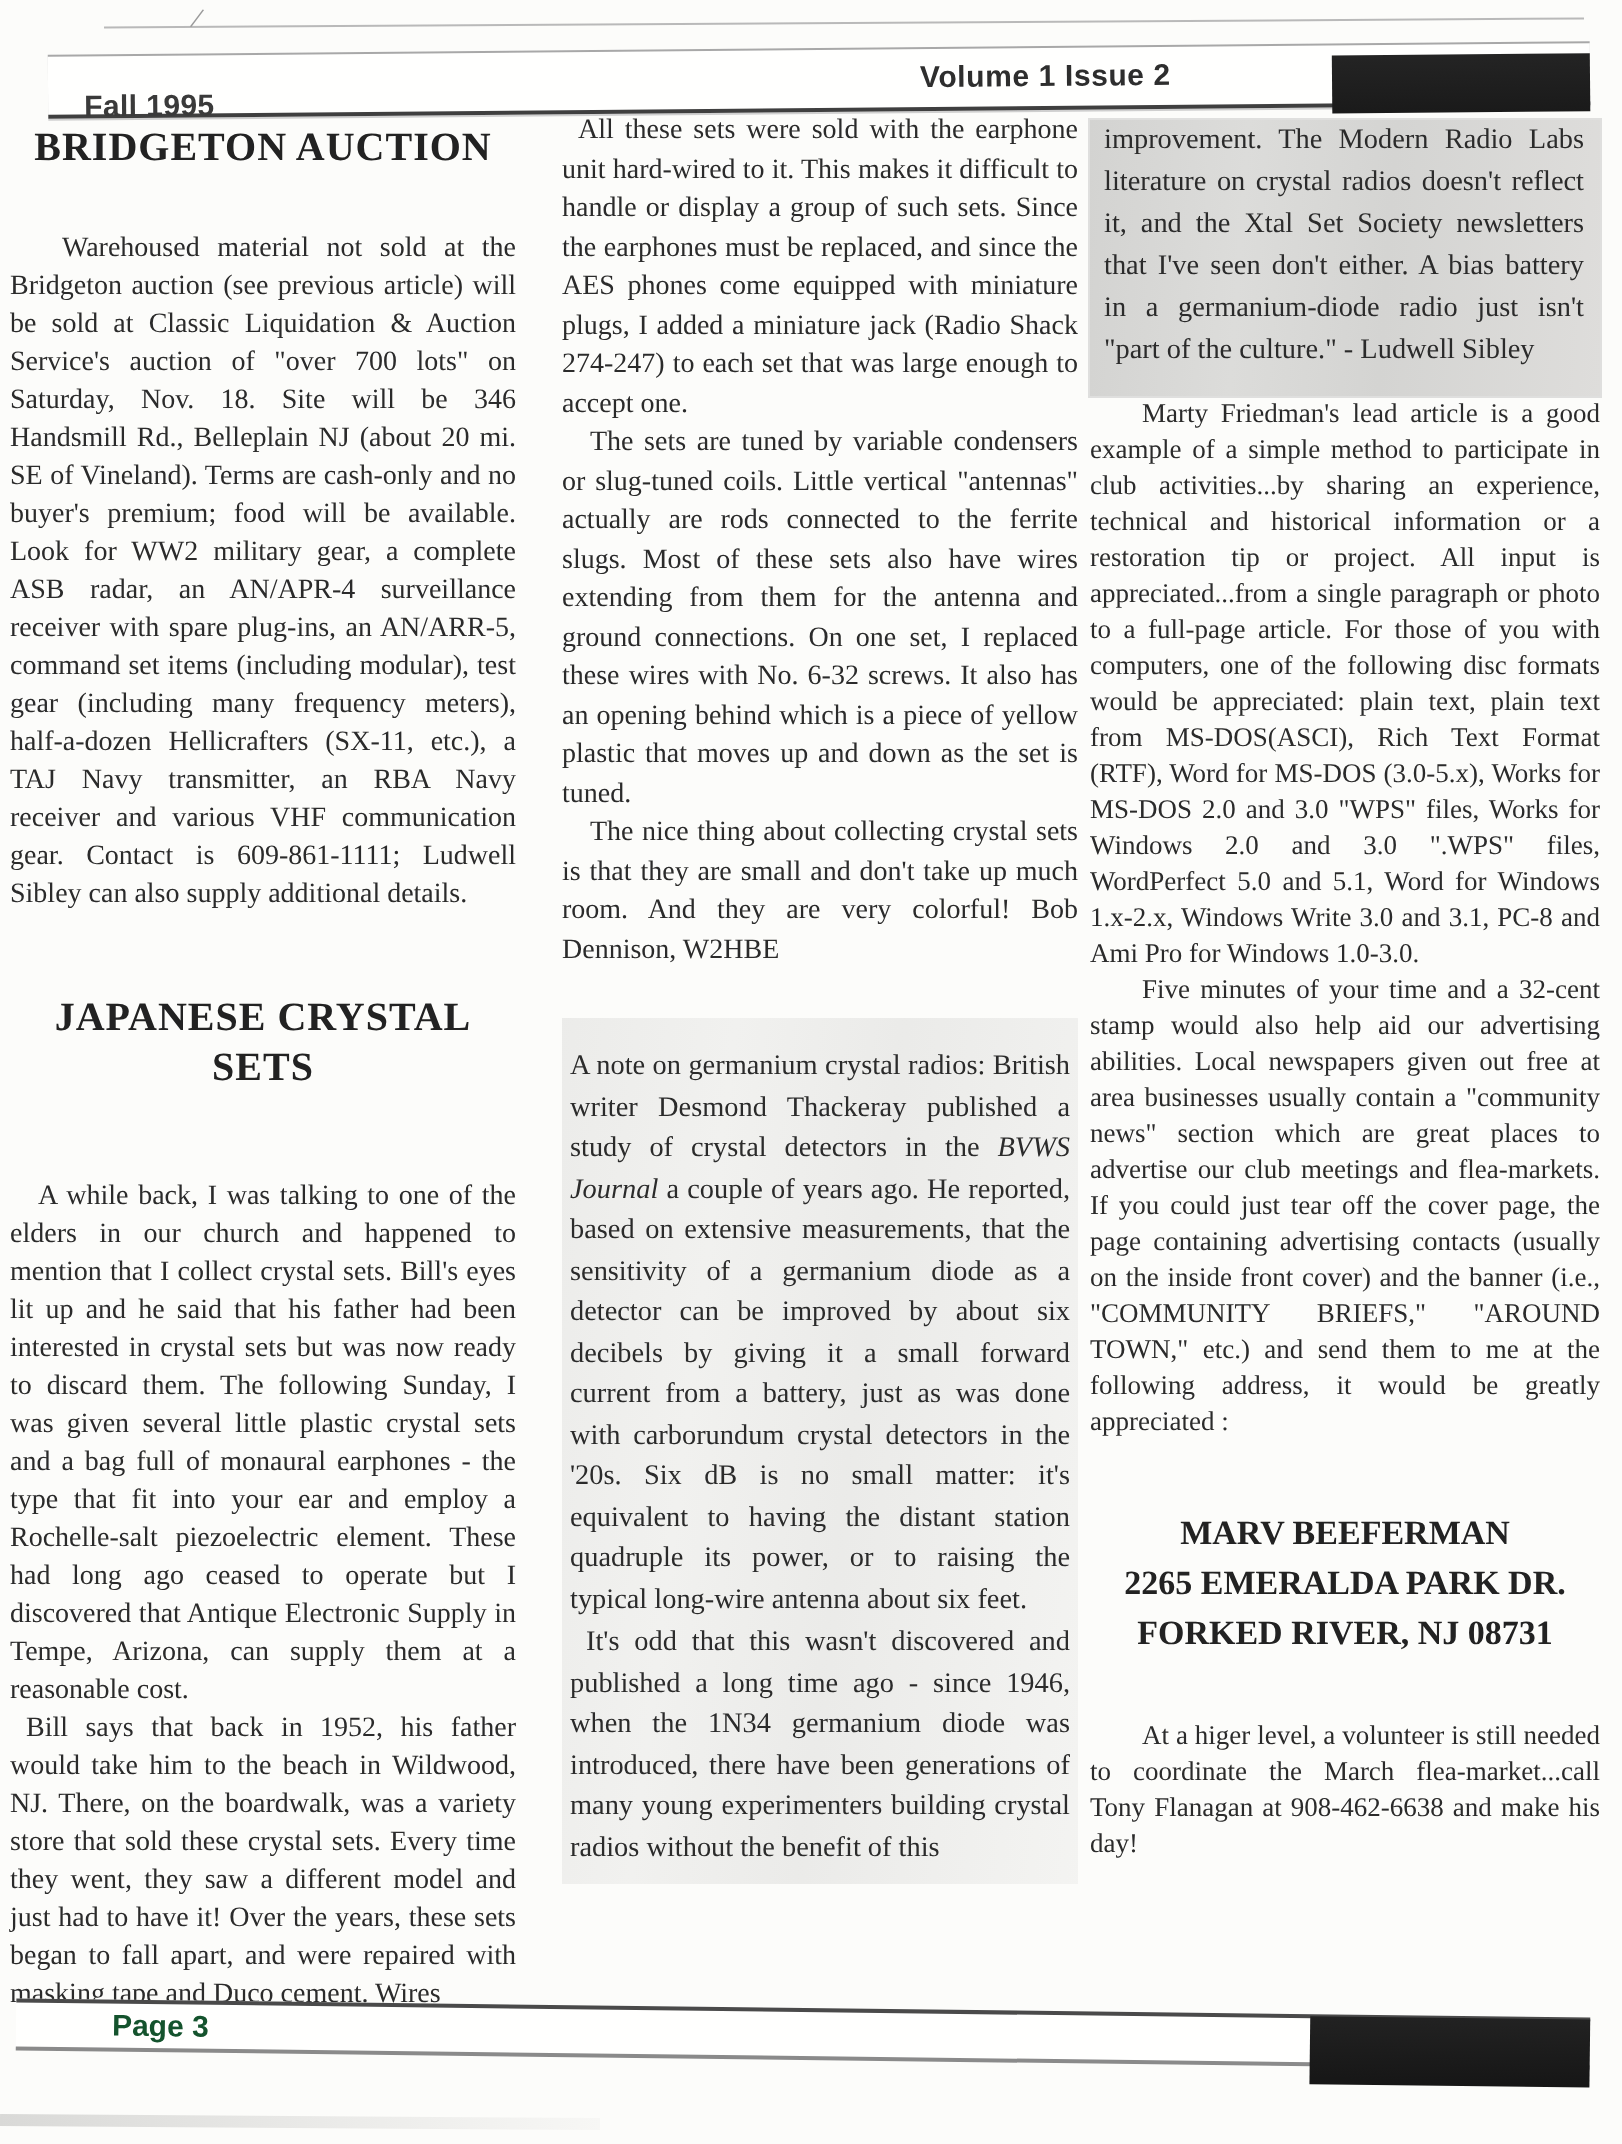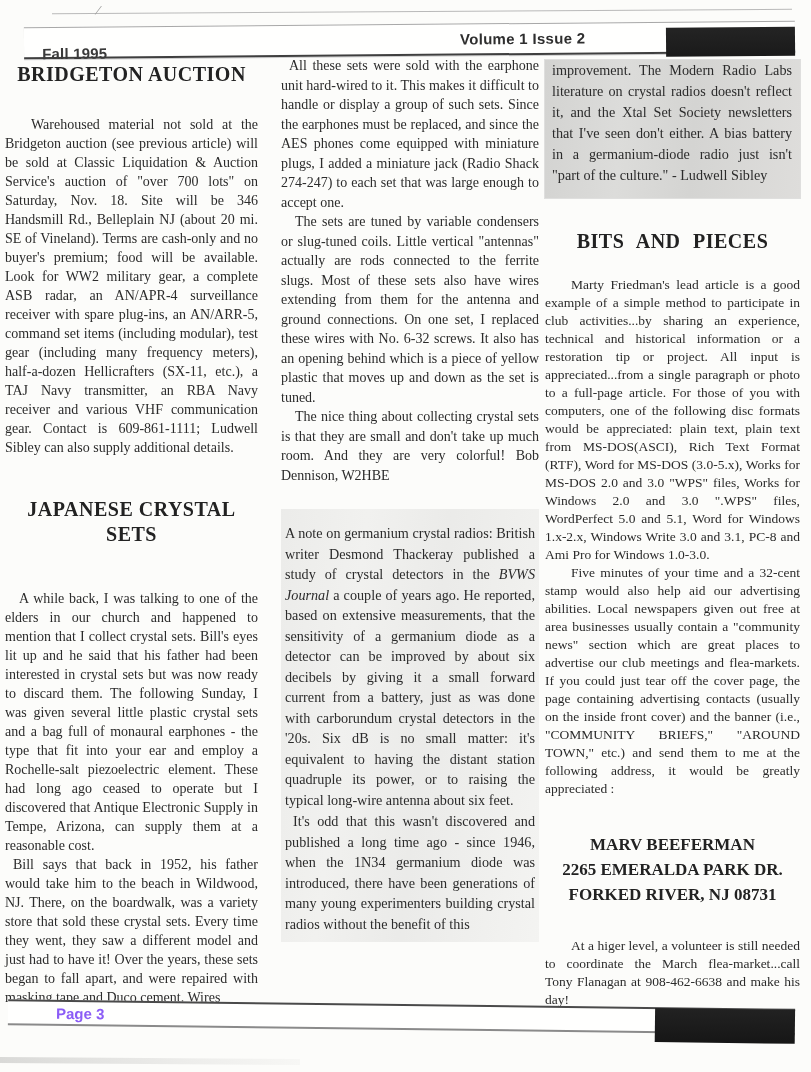--- a/index.html
+++ b/index.html
@@ -47,21 +47,21 @@
   .footer-band{
     position:absolute;left:8px;top:1004px;width:787px;height:22px;
     background:#fffffe;
     border-top:2px solid #4a4a4a;
     border-bottom:2px solid #8a8a8a;
     transform:rotate(0.7deg);
   }
   .page-number{
     position:absolute;left:48px;top:3px;
     font-family:"Liberation Sans",sans-serif;font-weight:bold;
-    font-size:15px;color:#8b5cf6;
+    font-size:15px;color:#14532d;
   }
   .footer-black-block{
     position:absolute;right:0;top:-1px;width:140px;height:34px;
     background:linear-gradient(180deg,#222,#161616);
   }
   .bottom-smudge{
     position:absolute;left:0;top:1058px;width:300px;height:6px;
     background:linear-gradient(90deg,#d9d9d7,#ececea 60%,#f7f7f5);
     transform:rotate(0.4deg);
   }
@@ -148,21 +148,20 @@
 
     <div class="note-block">
       <p><span>A note on germanium crystal radios: British writer Desmond Thackeray published a study of crystal detectors in the </span><span class="italic">BVWS Journal</span><span> a couple of years ago.  He reported, based on extensive measurements, that the sensitivity of a germanium diode as a detector can be improved by about six decibels by giving it a small forward current from a battery, just as was done with carborundum crystal detectors in the '20s.  Six dB is no small matter:  it's equivalent to having the distant station quadruple its power, or to raising the typical long-wire antenna about six feet.</span></p>
       <p class="ind8">It's odd that this wasn't discovered and published a long time ago - since 1946, when the 1N34 germanium diode was introduced, there have been generations of many young experimenters building crystal radios without the benefit of this</p>
     </div>
   </div>
 
   <div class="col col3">
     <div class="highlight-block">improvement.  The Modern Radio Labs literature on crystal radios doesn't reflect it, and the Xtal Set Society newsletters that I've seen don't either.  A bias battery in a germanium-diode radio just isn't "part of the culture."  -  Ludwell Sibley</div>
 
-    <div class="bits-title">BITS AND PIECES</div>
     <p class="ind26">Marty Friedman's lead article is a good example of a simple method  to participate in  club  activities...by  sharing  an experience,   technical  and  historical information or a restoration tip or project.  All input is appreciated...from a single paragraph or photo to a full-page article. For those of you with computers, one of the following disc formats would be appreciated:  plain text, plain text from MS-DOS(ASCI), Rich Text Format (RTF), Word for MS-DOS (3.0-5.x), Works for MS-DOS 2.0 and 3.0 "WPS" files, Works for Windows 2.0 and 3.0 ".WPS" files, WordPerfect 5.0 and 5.1,  Word for Windows 1.x-2.x, Windows Write 3.0 and 3.1, PC-8 and Ami Pro for Windows 1.0-3.0.</p>
     <p class="ind26">Five minutes of your time and a 32-cent stamp would also help aid our advertising abilities.  Local newspapers given out free at area businesses usually contain a "community news" section which are great places to advertise our club meetings and flea-markets.  If you could just tear off the cover page, the page containing advertising contacts (usually on the inside front cover) and the banner (i.e., "COMMUNITY BRIEFS," "AROUND TOWN," etc.) and send  them to me at the following address, it would be greatly appreciated :</p>
 
     <div class="address-block">
       <span>MARV BEEFERMAN</span>
       <span>2265 EMERALDA PARK DR.</span>
       <span>FORKED RIVER, NJ 08731</span>
     </div>
 
     <p class="ind26">At a higer level, a volunteer is still needed to coordinate the March flea-market...call Tony Flanagan at 908-462-6638 and make his day!</p>

